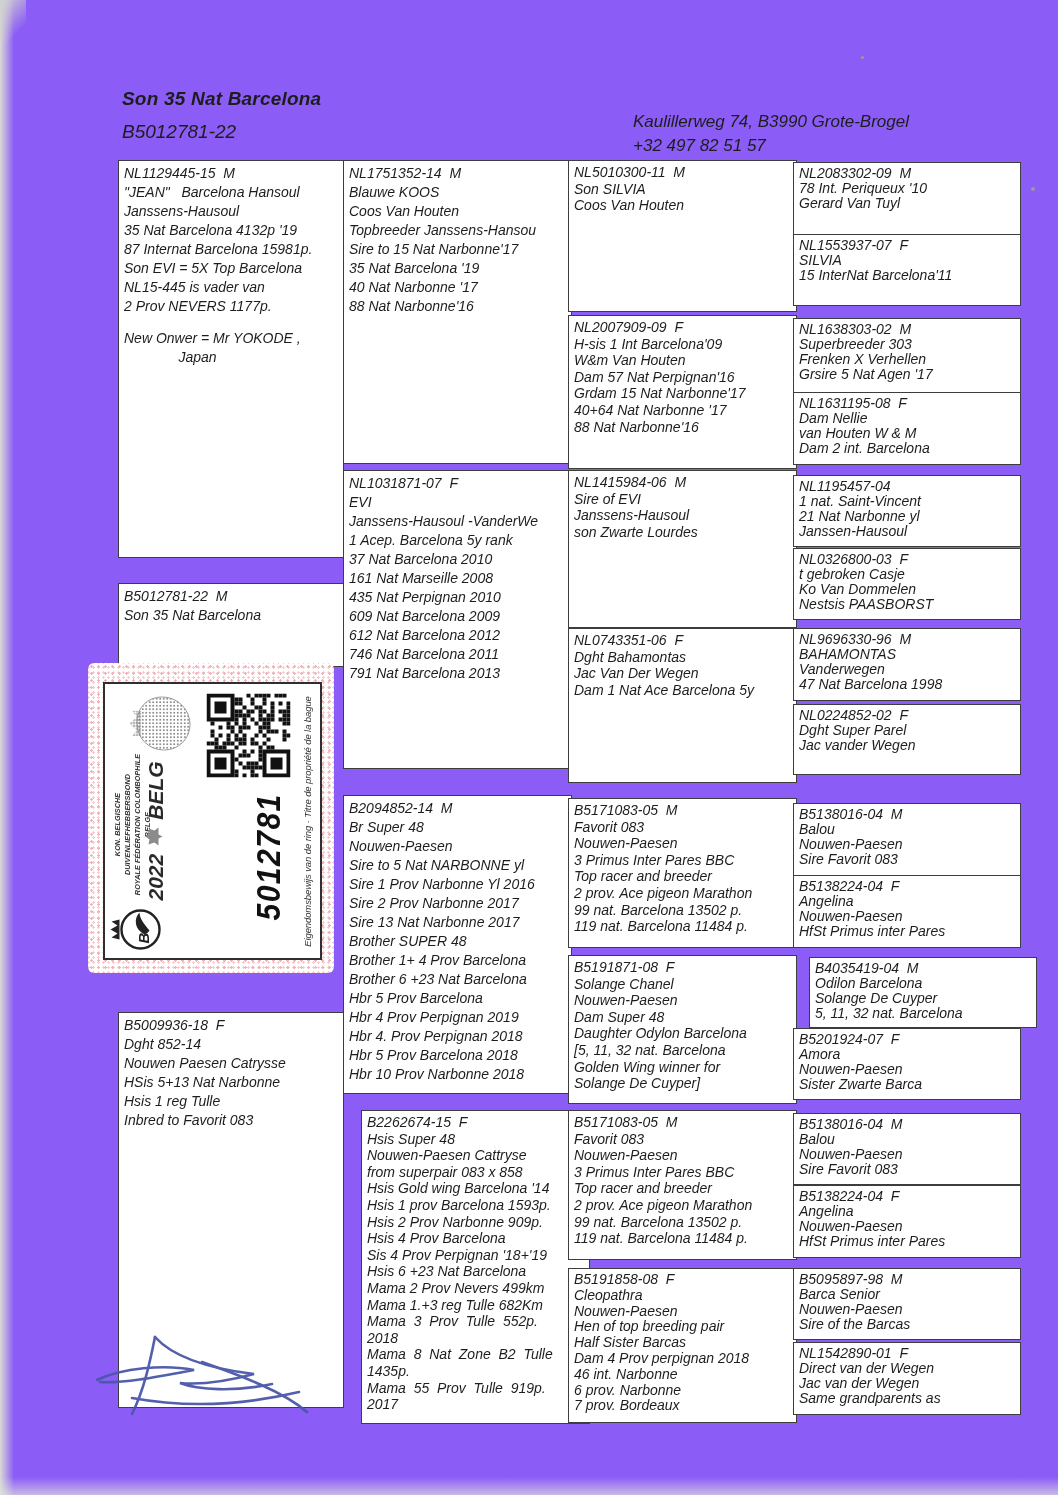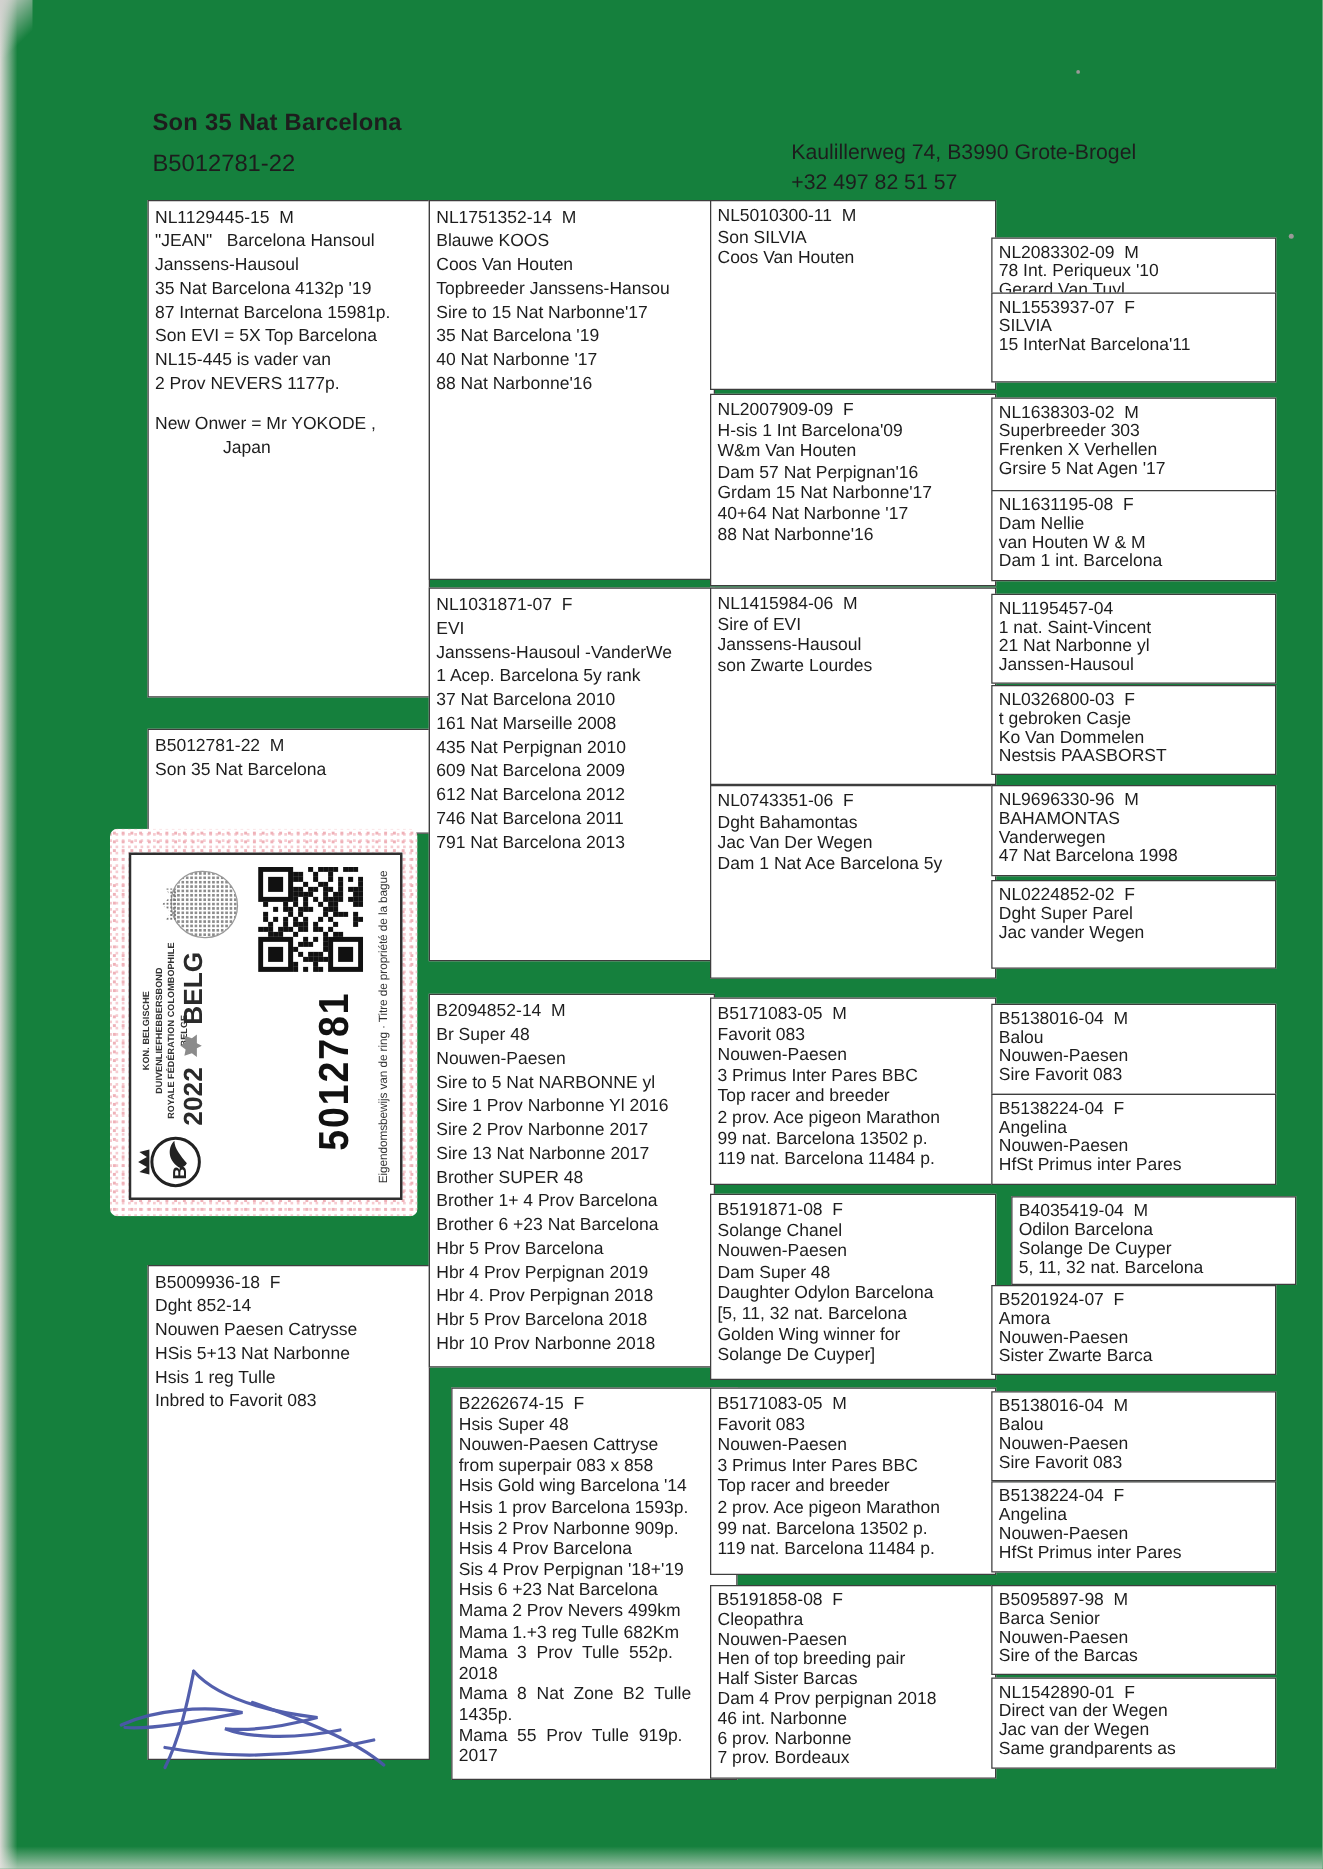--- a/index.html
+++ b/index.html
@@ -4,21 +4,21 @@
 <style>
   html,body{margin:0;padding:0;}
   body{
     width:1058px;height:1495px;position:relative;
     background:#e9e9e6;
     font-family:"Liberation Sans",sans-serif;
     color:#1d1d1d;
     overflow:hidden;
   }
   #paper{
-    position:absolute;inset:0;background:#15803d;
+    position:absolute;inset:0;background:#8b5cf6;font-style:italic;
   }
   
   .edge-left{position:absolute;left:0;top:0;width:14px;height:100%;
     background:linear-gradient(90deg,#d9d9d5,rgba(252,252,250,0));}
   .edge-bottom{position:absolute;left:0;bottom:0;width:100%;height:18px;
     background:linear-gradient(0deg,#e3e3df,rgba(252,252,250,0));opacity:.7;}
   .corner-tl{position:absolute;left:0;top:0;width:26px;height:46px;
     background:linear-gradient(135deg,#d2d2cf,rgba(252,252,250,0) 70%);}
   .speck{position:absolute;background:#9a9a98;border-radius:50%;}
 
@@ -234,41 +234,41 @@
         <div class="pline">B5191858-08  F</div>
         <div class="pline">Cleopathra</div>
         <div class="pline">Nouwen-Paesen</div>
         <div class="pline">Hen of top breeding pair</div>
         <div class="pline">Half Sister Barcas</div>
         <div class="pline">Dam 4 Prov perpignan 2018</div>
         <div class="pline">46 int. Narbonne</div>
         <div class="pline">6 prov. Narbonne</div>
         <div class="pline">7 prov. Bordeaux</div>
       </div>
-      <div class="pbox" style="left: 793px; top: 162px; width: 216px; height: 66px; line-height: 15px; margin-top: 28px;">
+      <div class="pbox" style="left: 793px; top: 162px; width: 216px; height: 66px; line-height: 15px;">
         <div class="pline">NL2083302-09  M</div>
         <div class="pline">78 Int. Periqueux '10</div>
         <div class="pline">Gerard Van Tuyl</div>
       </div>
       <div class="pbox" style="left: 793px; top: 234px; width: 216px; height: 64px; line-height: 15px;">
         <div class="pline">NL1553937-07  F</div>
         <div class="pline">SILVIA</div>
         <div class="pline">15 InterNat Barcelona'11</div>
       </div>
       <div class="pbox" style="left: 793px; top: 318px; width: 216px; height: 70px; line-height: 15px;">
         <div class="pline">NL1638303-02  M</div>
         <div class="pline">Superbreeder 303</div>
         <div class="pline">Frenken X Verhellen</div>
         <div class="pline">Grsire 5 Nat Agen '17</div>
       </div>
       <div class="pbox" style="left: 793px; top: 392px; width: 216px; height: 65px; line-height: 15px;">
         <div class="pline">NL1631195-08  F</div>
         <div class="pline">Dam Nellie</div>
         <div class="pline">van Houten W &amp; M</div>
-        <div class="pline">Dam 1 int. Barcelona</div>
+        <div class="pline">Dam 2 int. Barcelona</div>
       </div>
       <div class="pbox" style="left: 793px; top: 475px; width: 216px; height: 64px; line-height: 15px;">
         <div class="pline">NL1195457-04</div>
         <div class="pline">1 nat. Saint-Vincent</div>
         <div class="pline">21 Nat Narbonne yl</div>
         <div class="pline">Janssen-Hausoul</div>
       </div>
       <div class="pbox" style="left: 793px; top: 548px; width: 216px; height: 64px; line-height: 15px;">
         <div class="pline">NL0326800-03  F</div>
         <div class="pline">t gebroken Casje</div>

